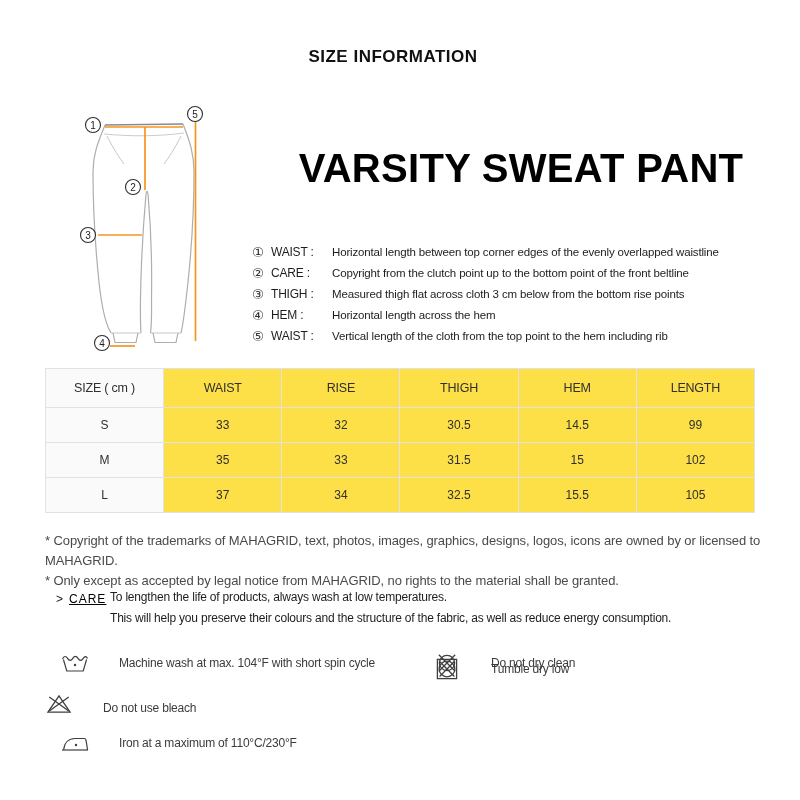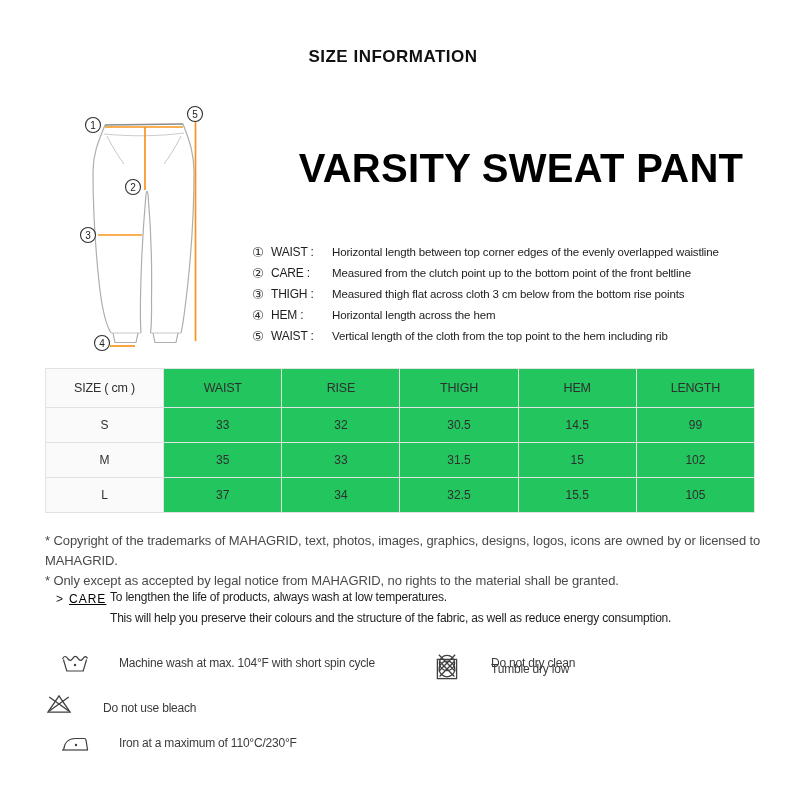--- a/index.html
+++ b/index.html
@@ -15,21 +15,21 @@
 
   .diagram { position:absolute; left:55px; top:98px; width:190px; height:265px; }
 
   .defs { position:absolute; left:252px; top:241px; width:510px; }
   .def-row { display:grid; grid-template-columns:19px 61px 1fr; align-items:center; height:21px; }
   .def-num { font-size:13.5px; color:#333; }
   .def-label { font-size:12px; color:#1d1d1d; letter-spacing:-.2px; }
   .def-text { font-size:11.5px; color:#1d1d1d; letter-spacing:-.15px; }
 
   .size-table { position:absolute; left:45px; top:368px; width:710px; border-collapse:collapse;
-    table-layout:fixed; border:1px solid #8f8f8f; background:#22c55e; }
+    table-layout:fixed; border:1px solid #8f8f8f; background:#fde047; }
   .size-table th, .size-table td { border:1px solid #e2e2e2; text-align:center; vertical-align:middle;
     font-weight:normal; color:#2f2f2f; }
   .size-table th { height:39px; font-size:12.5px; letter-spacing:-.2px; }
   .size-table td { height:35px; font-size:12px; }
   .size-table .col-size { background:#fafafa; }
 
   .notes { position:absolute; left:45px; top:531px; width:720px; }
   .note-line { font-size:13px; line-height:20px; color:#4a4a4a; letter-spacing:-.1px; }
 
   .care-head { position:absolute; left:56px; top:592px; display:flex; align-items:center; gap:6px; }
@@ -101,21 +101,21 @@
 
   <div class="defs">
     <div class="def-row">
       <span class="def-num">①</span>
       <span class="def-label">WAIST :</span>
       <span class="def-text">Horizontal length between top corner edges of the evenly overlapped waistline</span>
     </div>
     <div class="def-row">
       <span class="def-num">②</span>
       <span class="def-label">CARE :</span>
-      <span class="def-text">Measured from the clutch point up to the bottom point of the front beltline</span>
+      <span class="def-text">Copyright from the clutch point up to the bottom point of the front beltline</span>
     </div>
     <div class="def-row">
       <span class="def-num">③</span>
       <span class="def-label">THIGH :</span>
       <span class="def-text">Measured thigh flat across cloth 3 cm below from the bottom rise points</span>
     </div>
     <div class="def-row">
       <span class="def-num">④</span>
       <span class="def-label">HEM :</span>
       <span class="def-text">Horizontal length across the hem</span>

